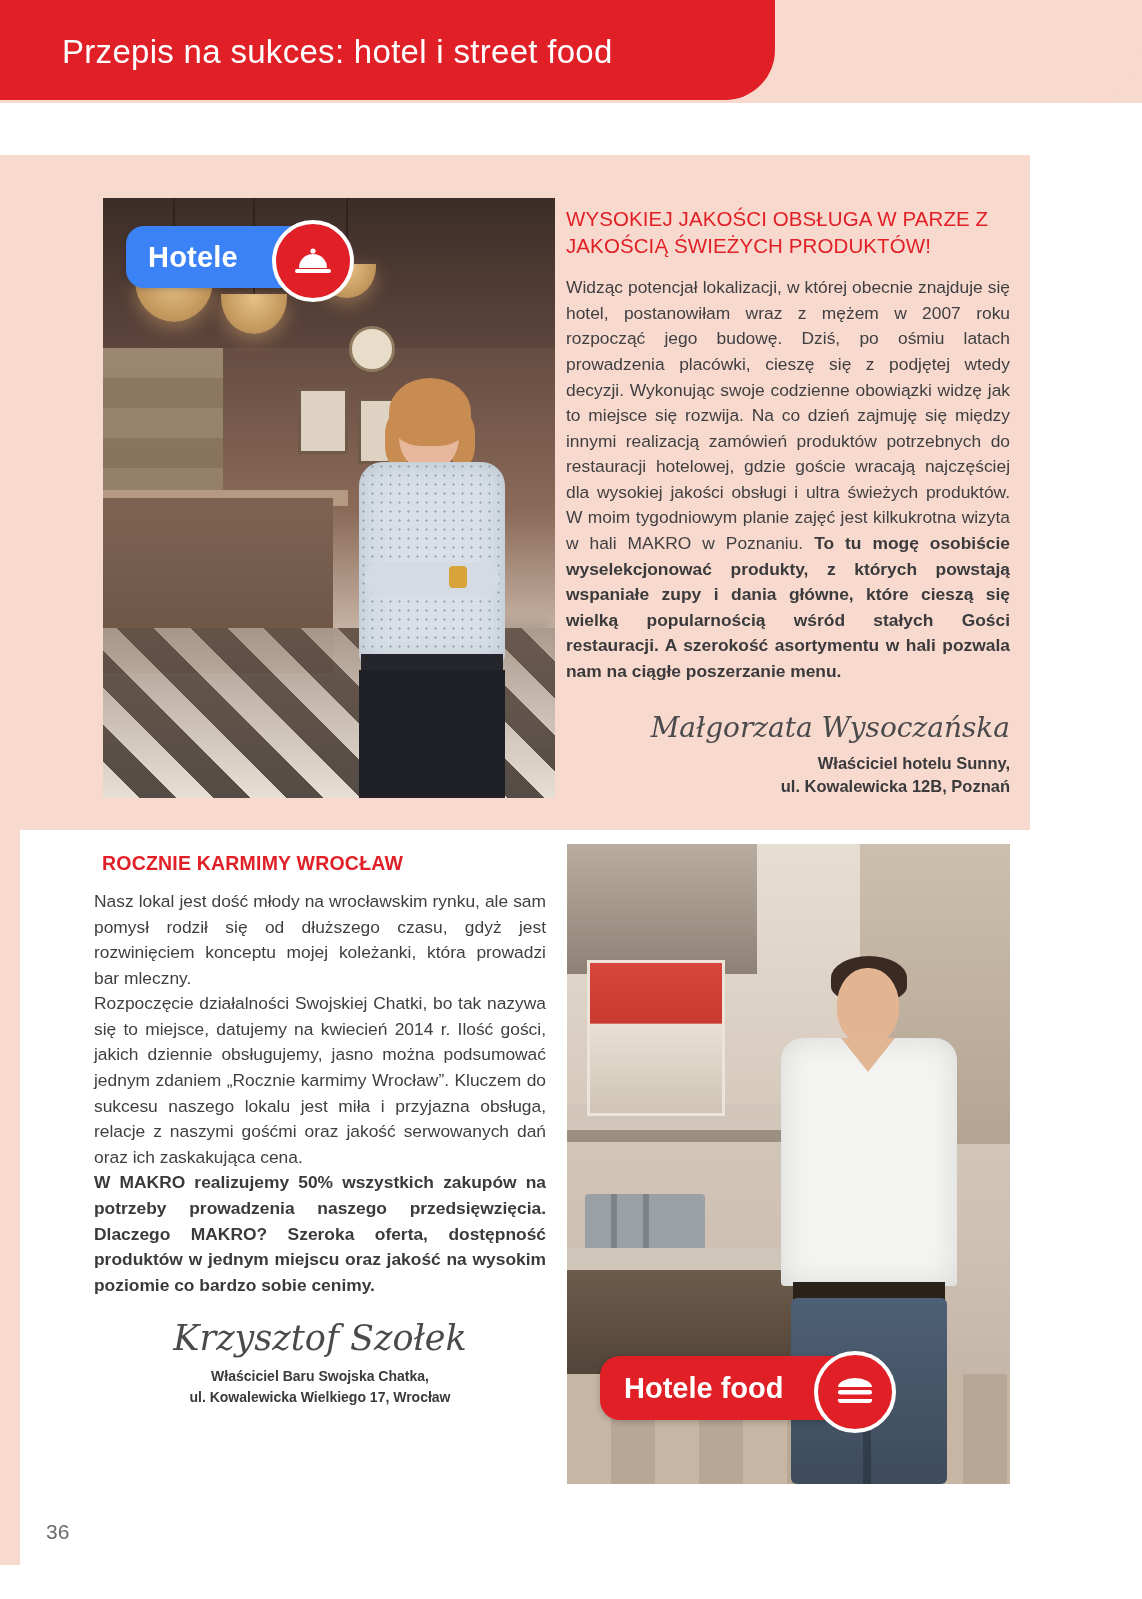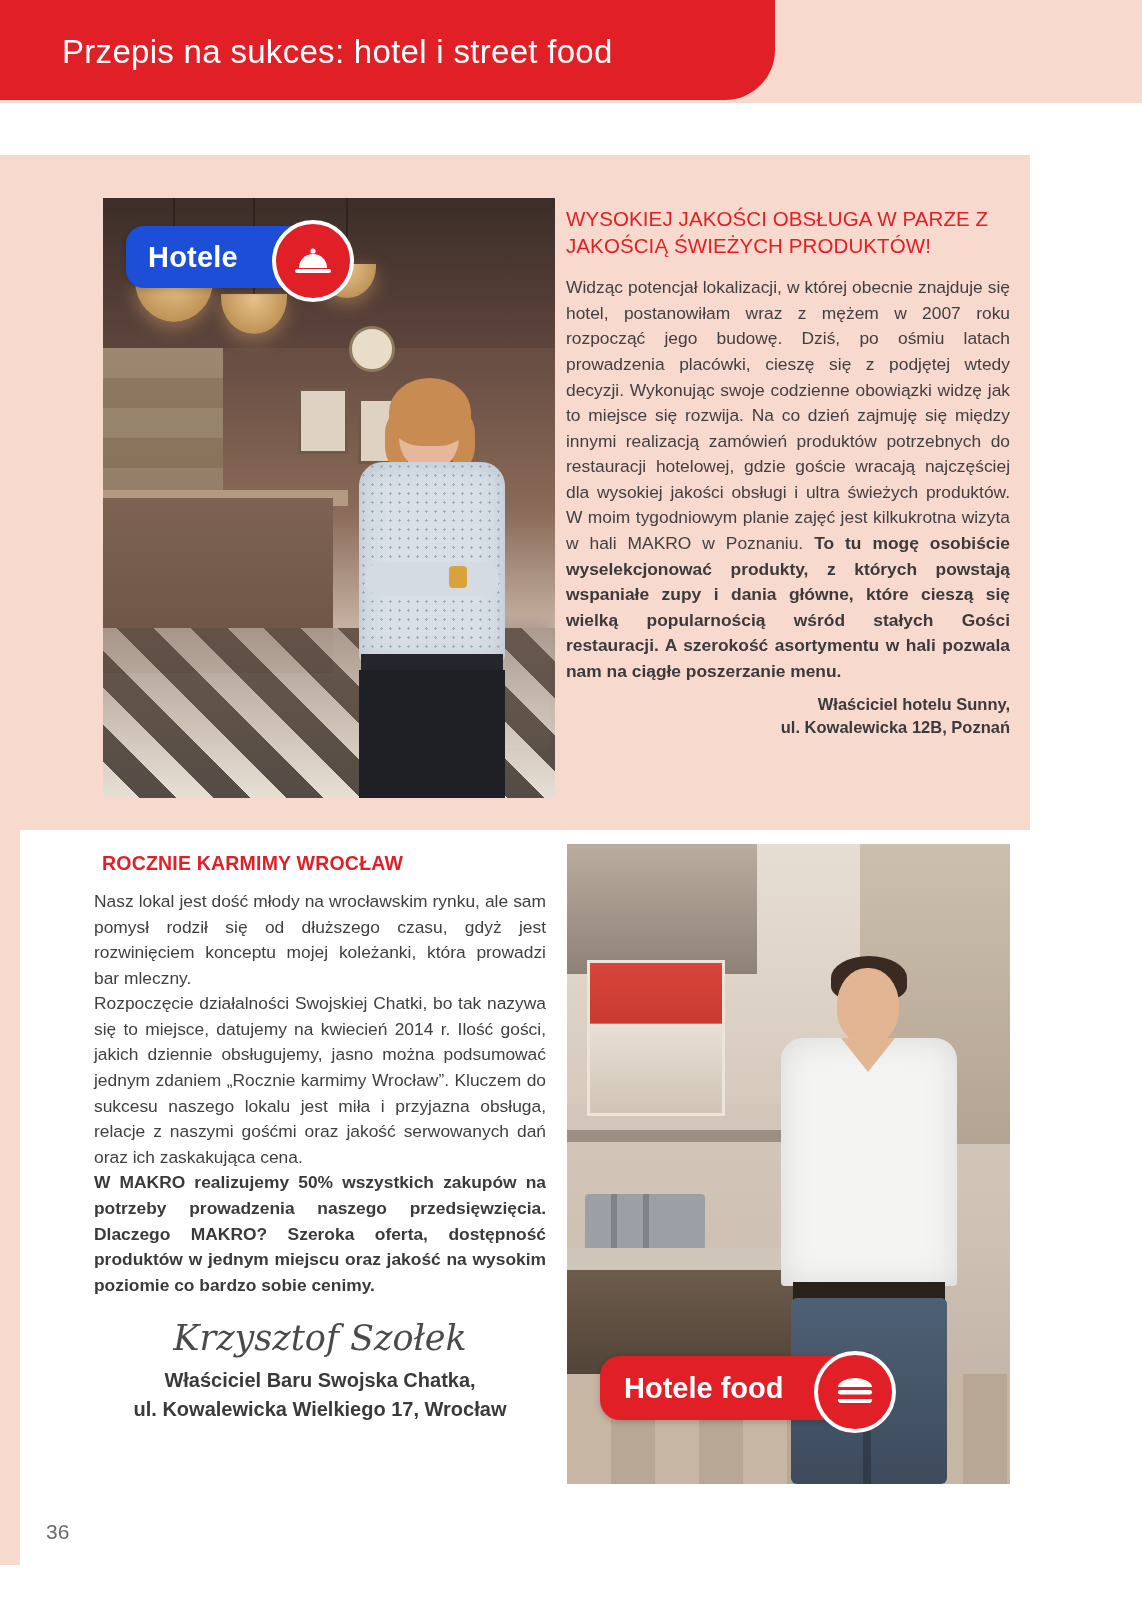--- a/index.html
+++ b/index.html
@@ -216,21 +216,21 @@
     position: absolute; right: 86px; top: 400px; width: 74px; height: 150px;
     background: #6b5a4a; border-radius: 10px;
   }
 
   .badge-hotele {
     position: absolute;
     left: 126px;
     top: 226px;
     width: 210px;
     height: 62px;
-    background: #1d4ed8;
+    background: #3b82f6;
     border-radius: 18px;
     display: flex;
     align-items: center;
     padding-left: 22px;
     box-sizing: border-box;
     box-shadow: 0 2px 6px rgba(0,0,0,.2);
   }
   .badge-hotele .label {
     color: #fff;
     font-size: 29px;
@@ -420,21 +420,21 @@
   .sig-left {
     margin-top: 20px;
     text-align: center;
     color: #4a4a4d;
     font-size: 35px;
     font-family: "DejaVu Serif", serif;
     font-style: italic;
   }
   .sig-role-center {
     text-align: center;
-    font-size: 20px;
+    font-size: 14px;
     font-weight: 700;
     color: #3a3a3d;
     line-height: 1.45;
     margin-top: 8px;
   }
 
   .page-number {
     position: absolute;
     left: 46px;
     top: 1520px;
@@ -500,20 +500,21 @@
       <path d="M4 25 H36 A2 2 0 0 1 36 29 H4 A2 2 0 0 1 4 25 Z" fill="#ffffff"></path>
       <path d="M6 24 A14 14 0 0 1 34 24 Z" fill="#ffffff"></path>
       <circle cx="20" cy="7" r="2.6" fill="#ffffff"></circle>
     </svg>
   </span>
 </div>
 
 <div class="col-text-hotel">
   <h2 class="head-red">WYSOKIEJ JAKOŚCI OBSŁUGA W PARZE Z JAKOŚCIĄ ŚWIEŻYCH PRODUKTÓW!</h2>
   <p class="body-text"><span>Widząc potencjał lokalizacji, w której obecnie znajduje się hotel, postanowiłam wraz z mężem w 2007 roku rozpocząć jego budowę. Dziś, po ośmiu latach prowadzenia placówki, cieszę się z podjętej wtedy decyzji. Wykonując swoje codzienne obowiązki widzę jak to miejsce się rozwija. Na co dzień zajmuję się między innymi realizacją zamówień produktów potrzebnych do restauracji hotelowej, gdzie goście wracają najczęściej dla wysokiej jakości obsługi i ultra świeżych produktów. W moim tygodniowym planie zajęć jest kilkukrotna wizyta w hali MAKRO w Poznaniu. </span><b>To tu mogę osobiście wyselekcjonować produkty, z których powstają wspaniałe zupy i dania główne, które cieszą się wielką popularnością wśród stałych Gości restauracji. A szerokość asortymentu w hali pozwala nam na ciągłe poszerzanie menu.</b></p>
+  <div class="signature">Małgorzata Wysoczańska</div>
   <div class="sig-role">
     <div>Właściciel hotelu Sunny,</div>
     <div>ul. Kowalewicka 12B, Poznań</div>
   </div>
 </div>
 
 <div class="col-text-street">
   <h2 class="head-red-2">ROCZNIE KARMIMY WROCŁAW</h2>
   <p class="body-text">Nasz lokal jest dość młody na wrocławskim rynku, ale sam pomysł rodził się od dłuższego czasu, gdyż jest rozwinięciem konceptu mojej koleżanki, która prowadzi bar mleczny.</p>
   <p class="body-text">Rozpoczęcie działalności Swojskiej Chatki, bo tak nazywa się to miejsce, datujemy na kwiecień 2014 r. Ilość gości, jakich dziennie obsługujemy, jasno można podsumować jednym zdaniem „Rocznie karmimy Wrocław”. Kluczem do sukcesu naszego lokalu jest miła i przyjazna obsługa, relacje z naszymi gośćmi oraz jakość serwowanych dań oraz ich zaskakująca cena.</p>

